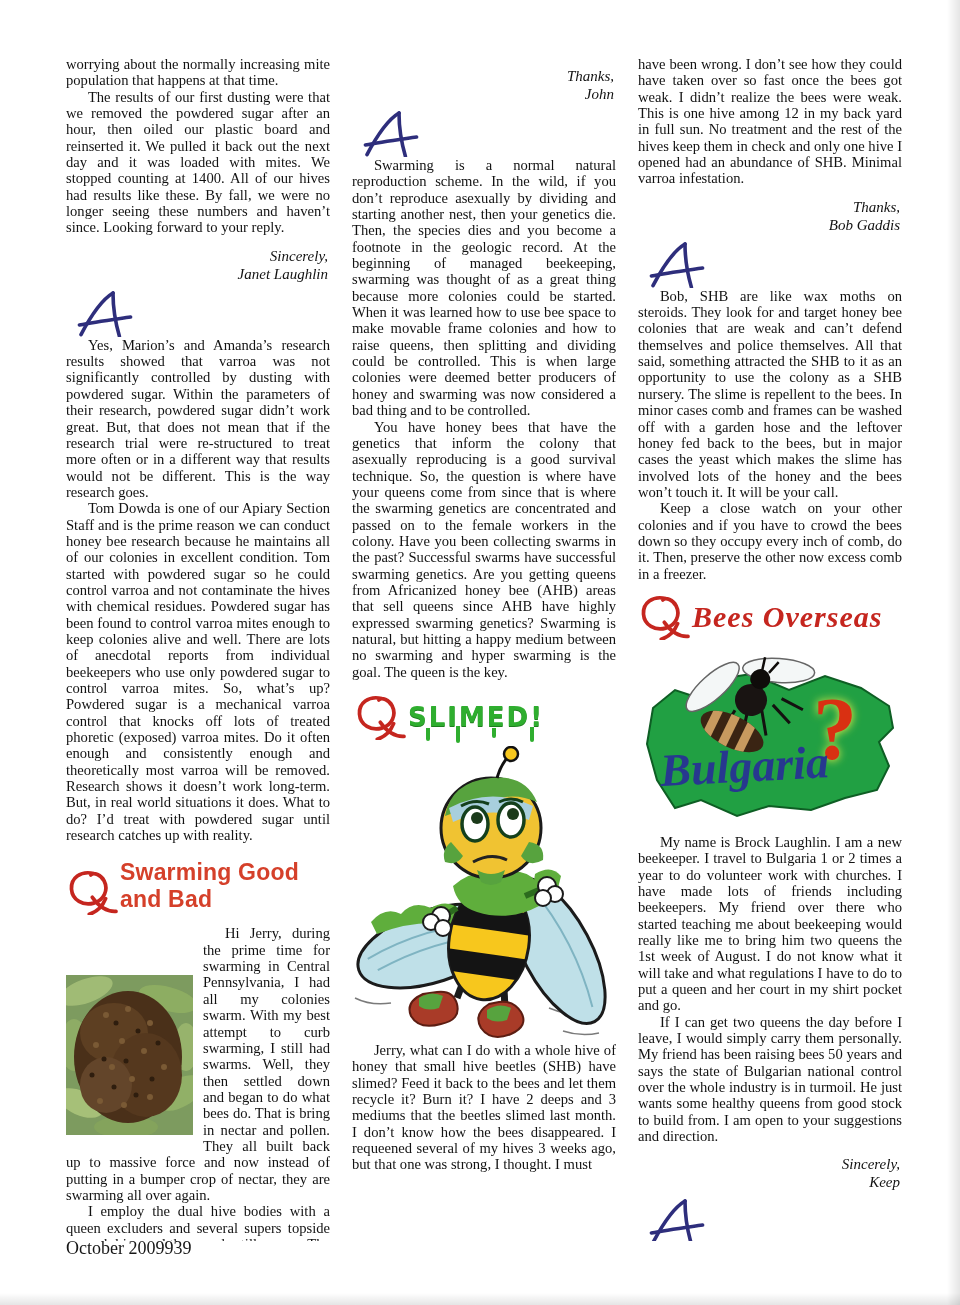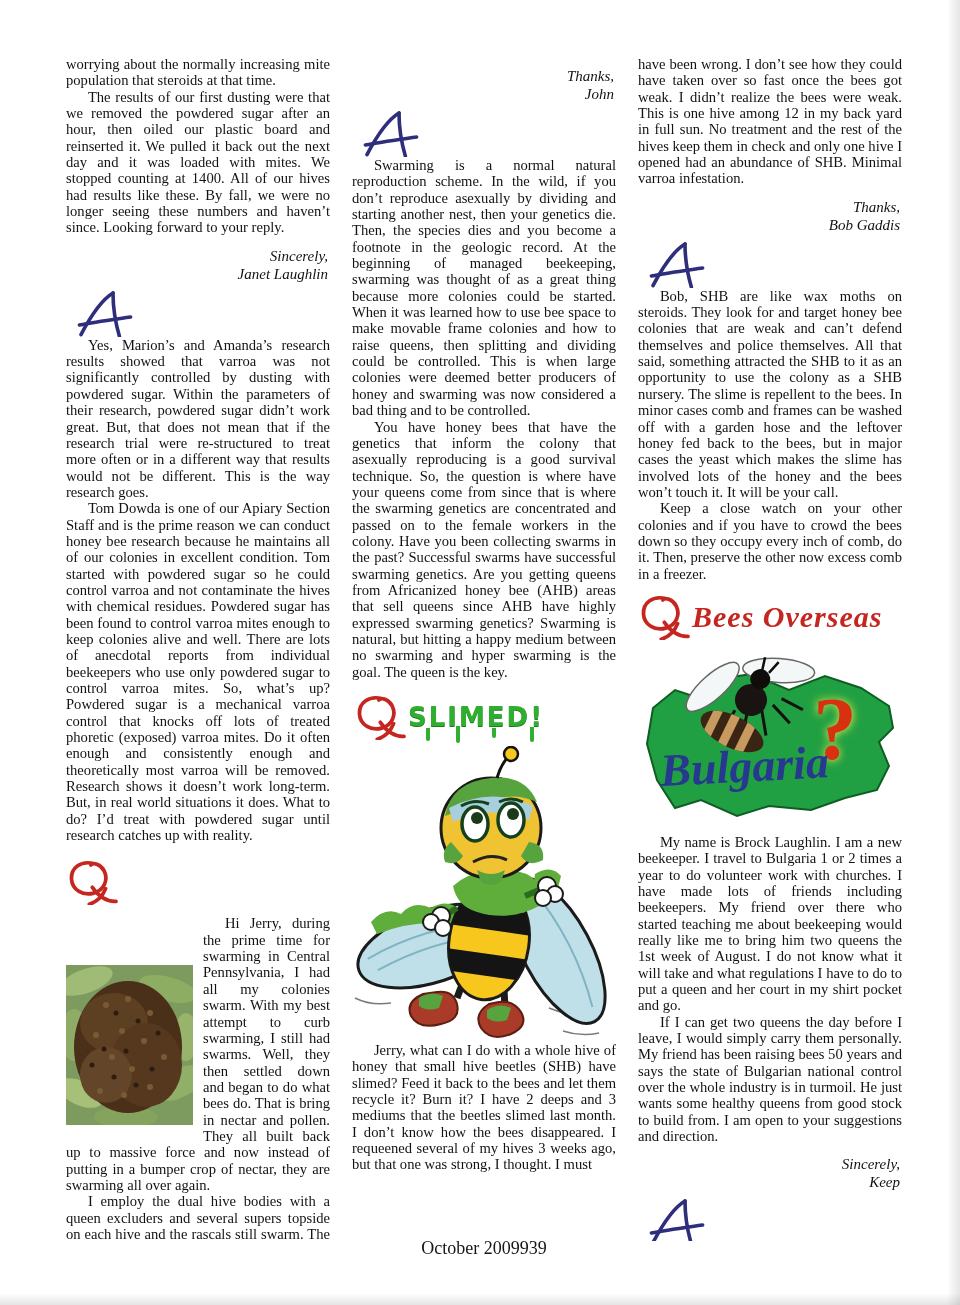--- a/index.html
+++ b/index.html
@@ -30,31 +30,31 @@
   .d3{left:138px;top:34px;height:10px}.d4{left:176px;top:33px;height:15px}
   .qh-redscript{font-family:"Liberation Serif",serif;font-style:italic;font-weight:bold;
         font-size:30px;color:#c5261f;letter-spacing:1px;}
   .swarm-img{float:left;width:127px;height:160px;margin:50px 10px 4px 0;}
   .swarm-img svg{width:100%;height:100%;display:block;}
   .figure{margin:6px auto 4px auto;}
   .bee-cartoon{width:262px;height:292px;}
   .bee-cartoon svg,.bulgaria-map svg{width:100%;height:100%;display:block;}
   .bulgaria-map{width:262px;height:182px;margin-top:2px;}
   .footer{position:absolute;left:66px;right:58px;top:1238px;display:flex;
-        justify-content:center;font-size:18px;color:#161616;}
+        justify-content:flex-start;font-size:18px;color:#161616;}
 </style>
 </head>
 <body>
 
 <div class="page">
 
   <div class="cols">
 
     <div class="col">
-      <p class="body noindent">worrying about the normally increasing mite population that steroids at that time.</p>
+      <p class="body noindent">worrying about the normally increasing mite population that happens at that time.</p>
       <p class="body">The results of our first dusting were that we removed the powdered sugar after an hour, then oiled our plastic board and reinserted it. We pulled it back out the next day and it was loaded with mites. We stopped counting at 1400. All of our hives had results like these. By fall, we were no longer seeing these numbers and haven’t since. Looking forward to your reply.</p>
       <div class="sig">
         <div>Sincerely,</div>
         <div>Janet Laughlin</div>
       </div>
       <div class="a-glyph">
         <svg viewBox="0 0 70 60">
             <g fill="none" stroke="#2e2e7c" stroke-width="4.5" stroke-linecap="round">
           <path d="M5 57 C16 36 30 14 45 5"></path>
               <path d="M45 5 C45 22 48 42 53 59"></path>
@@ -67,20 +67,21 @@
       <div class="qheading">
         <span class="q-icon">
           <svg viewBox="0 0 70 62">
               <g fill="none" stroke="#c5261f" stroke-width="5" stroke-linecap="round">
             <path d="M36 6 C18 2 5 12 6 27 C7 42 22 50 36 46 C50 42 56 28 50 16 C46 8 36 4 32 8"></path>
             <path d="M34 38 C42 50 54 58 66 57"></path>
                 <path d="M52 40 C48 50 40 58 30 61"></path>
           </g>
             </svg>
         </span>
+        <span class="qh-orange">Swarming Good and Bad</span>
       </div>
       <p class="body">
         <span class="swarm-img">
           <svg viewBox="0 0 127 160">
             <rect width="127" height="160" fill="#7d9b5f"></rect>
             <g opacity="0.95">
               <ellipse cx="20" cy="16" rx="28" ry="12" fill="#a3bd77" transform="rotate(-20 20 16)"></ellipse>
               <ellipse cx="102" cy="24" rx="30" ry="12" fill="#8fae62" transform="rotate(15 102 24)"></ellipse>
               <ellipse cx="114" cy="118" rx="26" ry="14" fill="#93b268" transform="rotate(-30 114 118)"></ellipse>
               <ellipse cx="14" cy="128" rx="24" ry="12" fill="#a9c27a" transform="rotate(25 14 128)"></ellipse>

